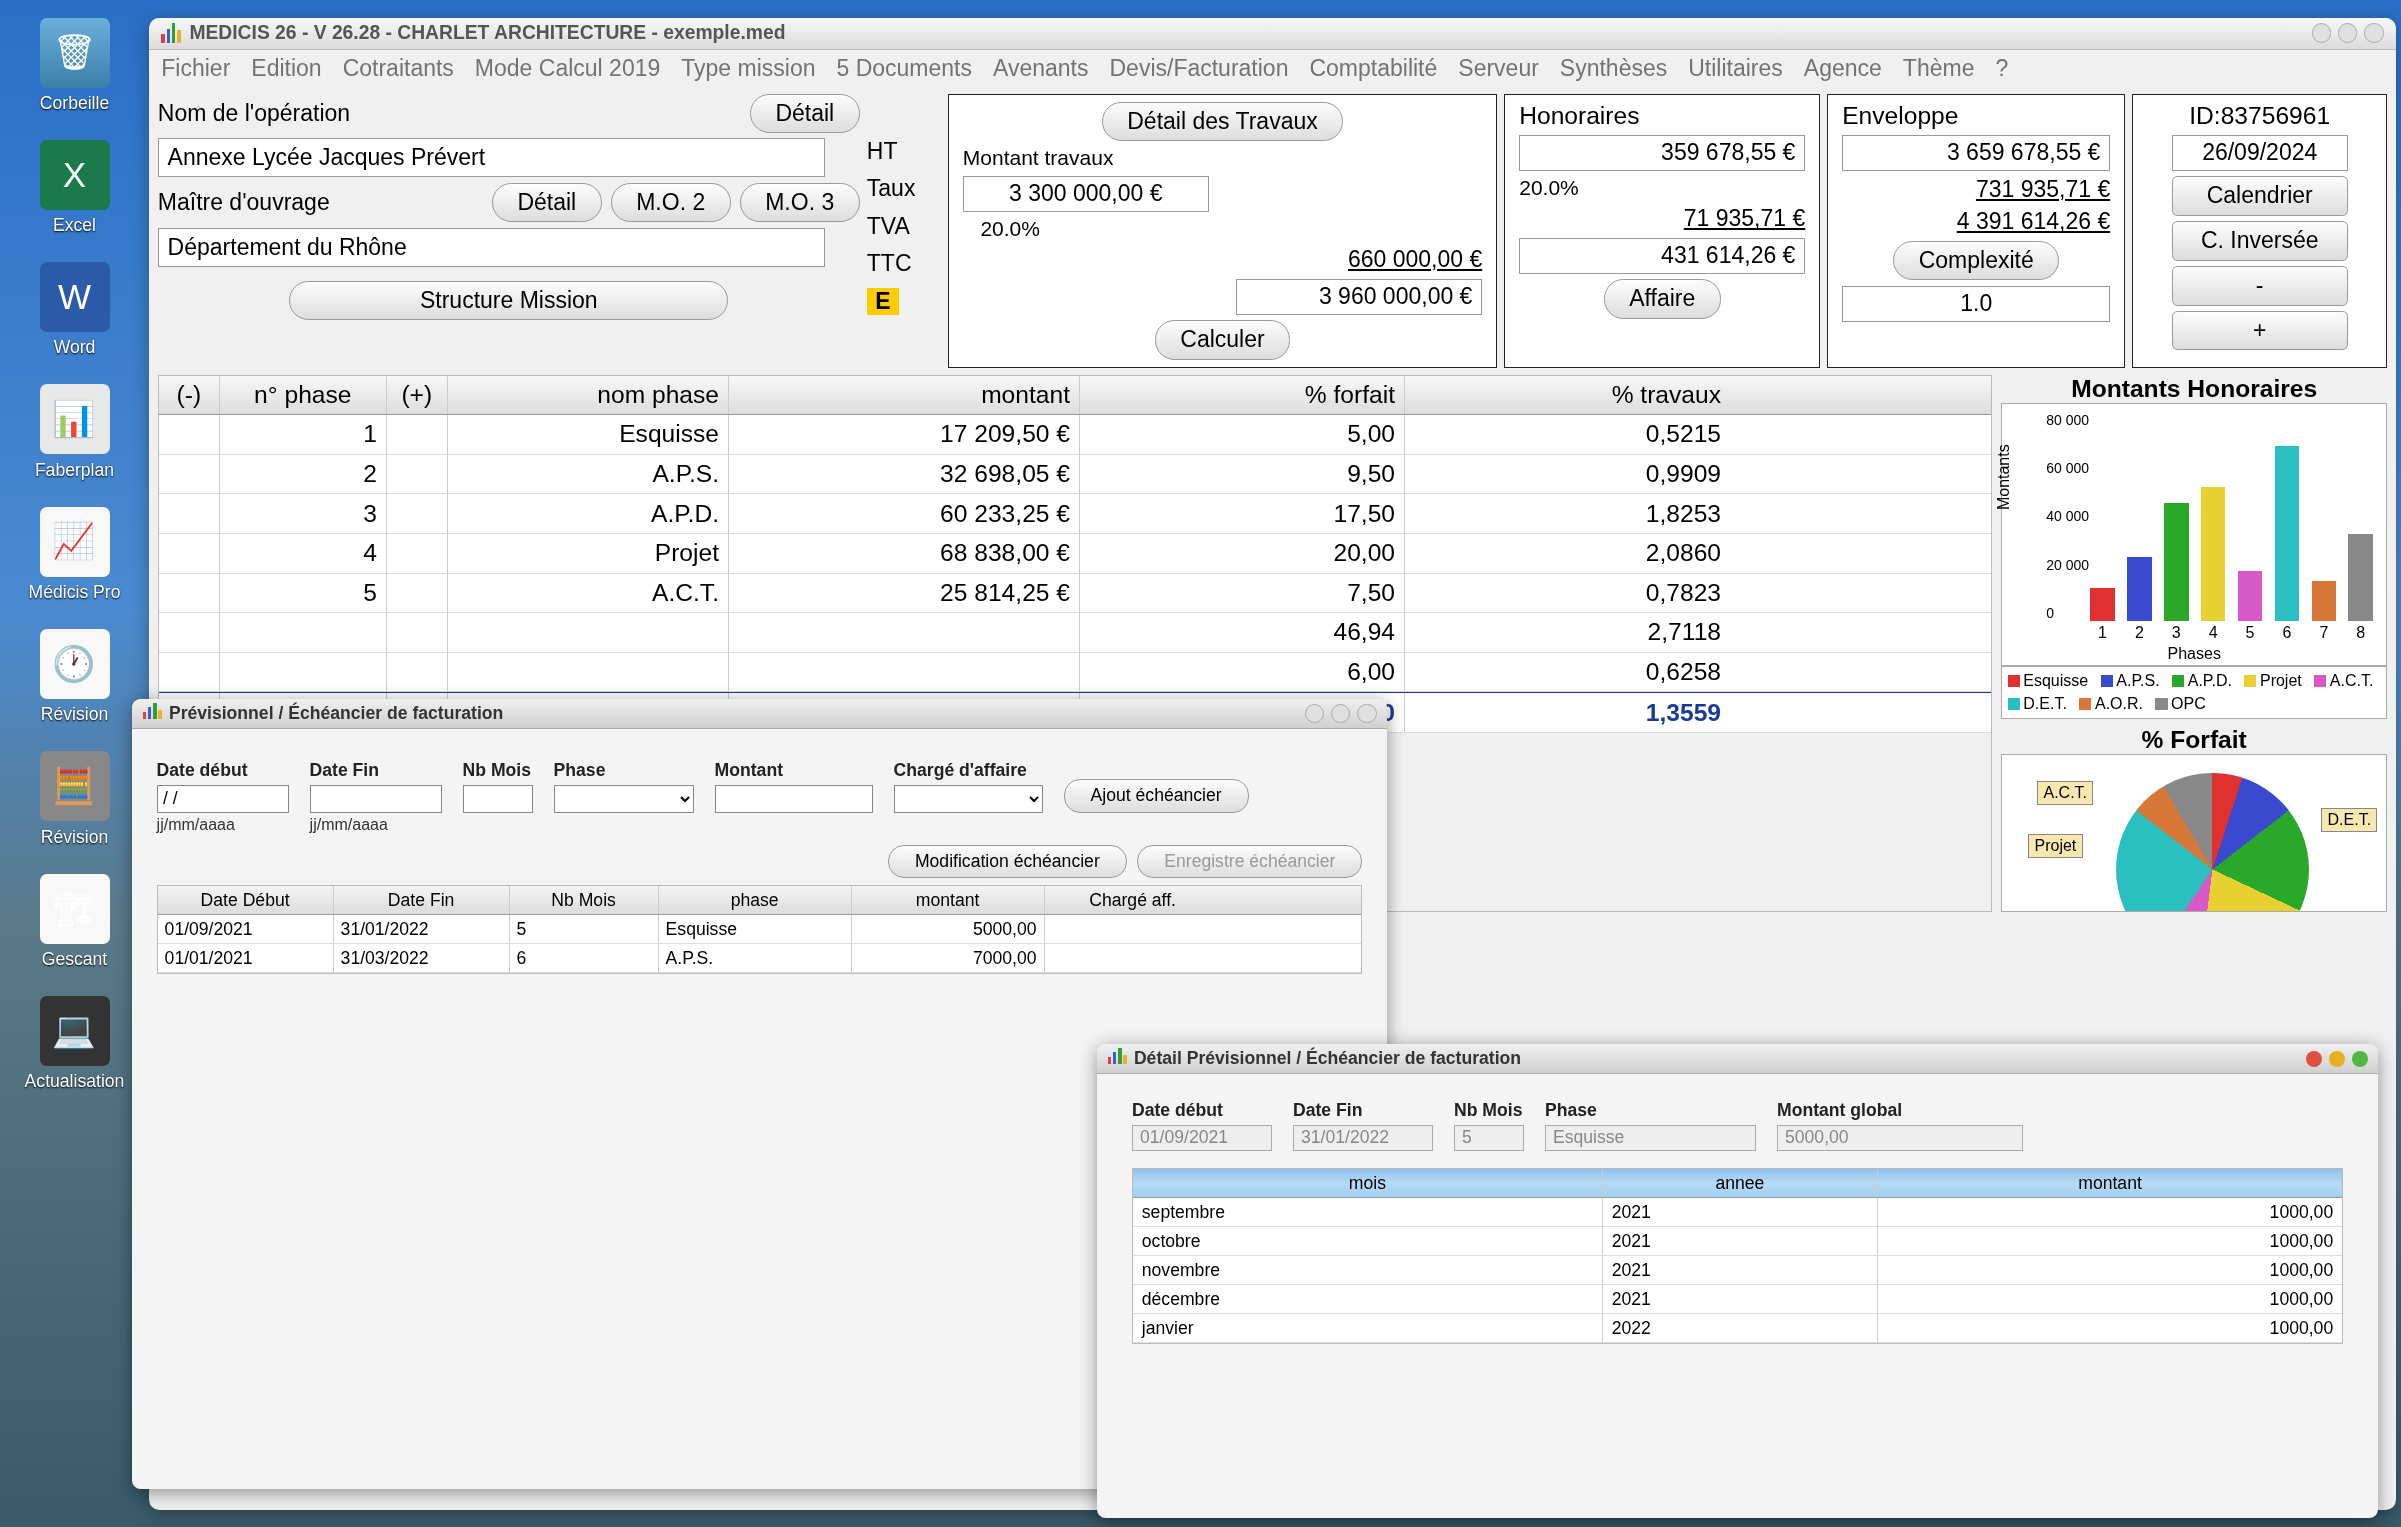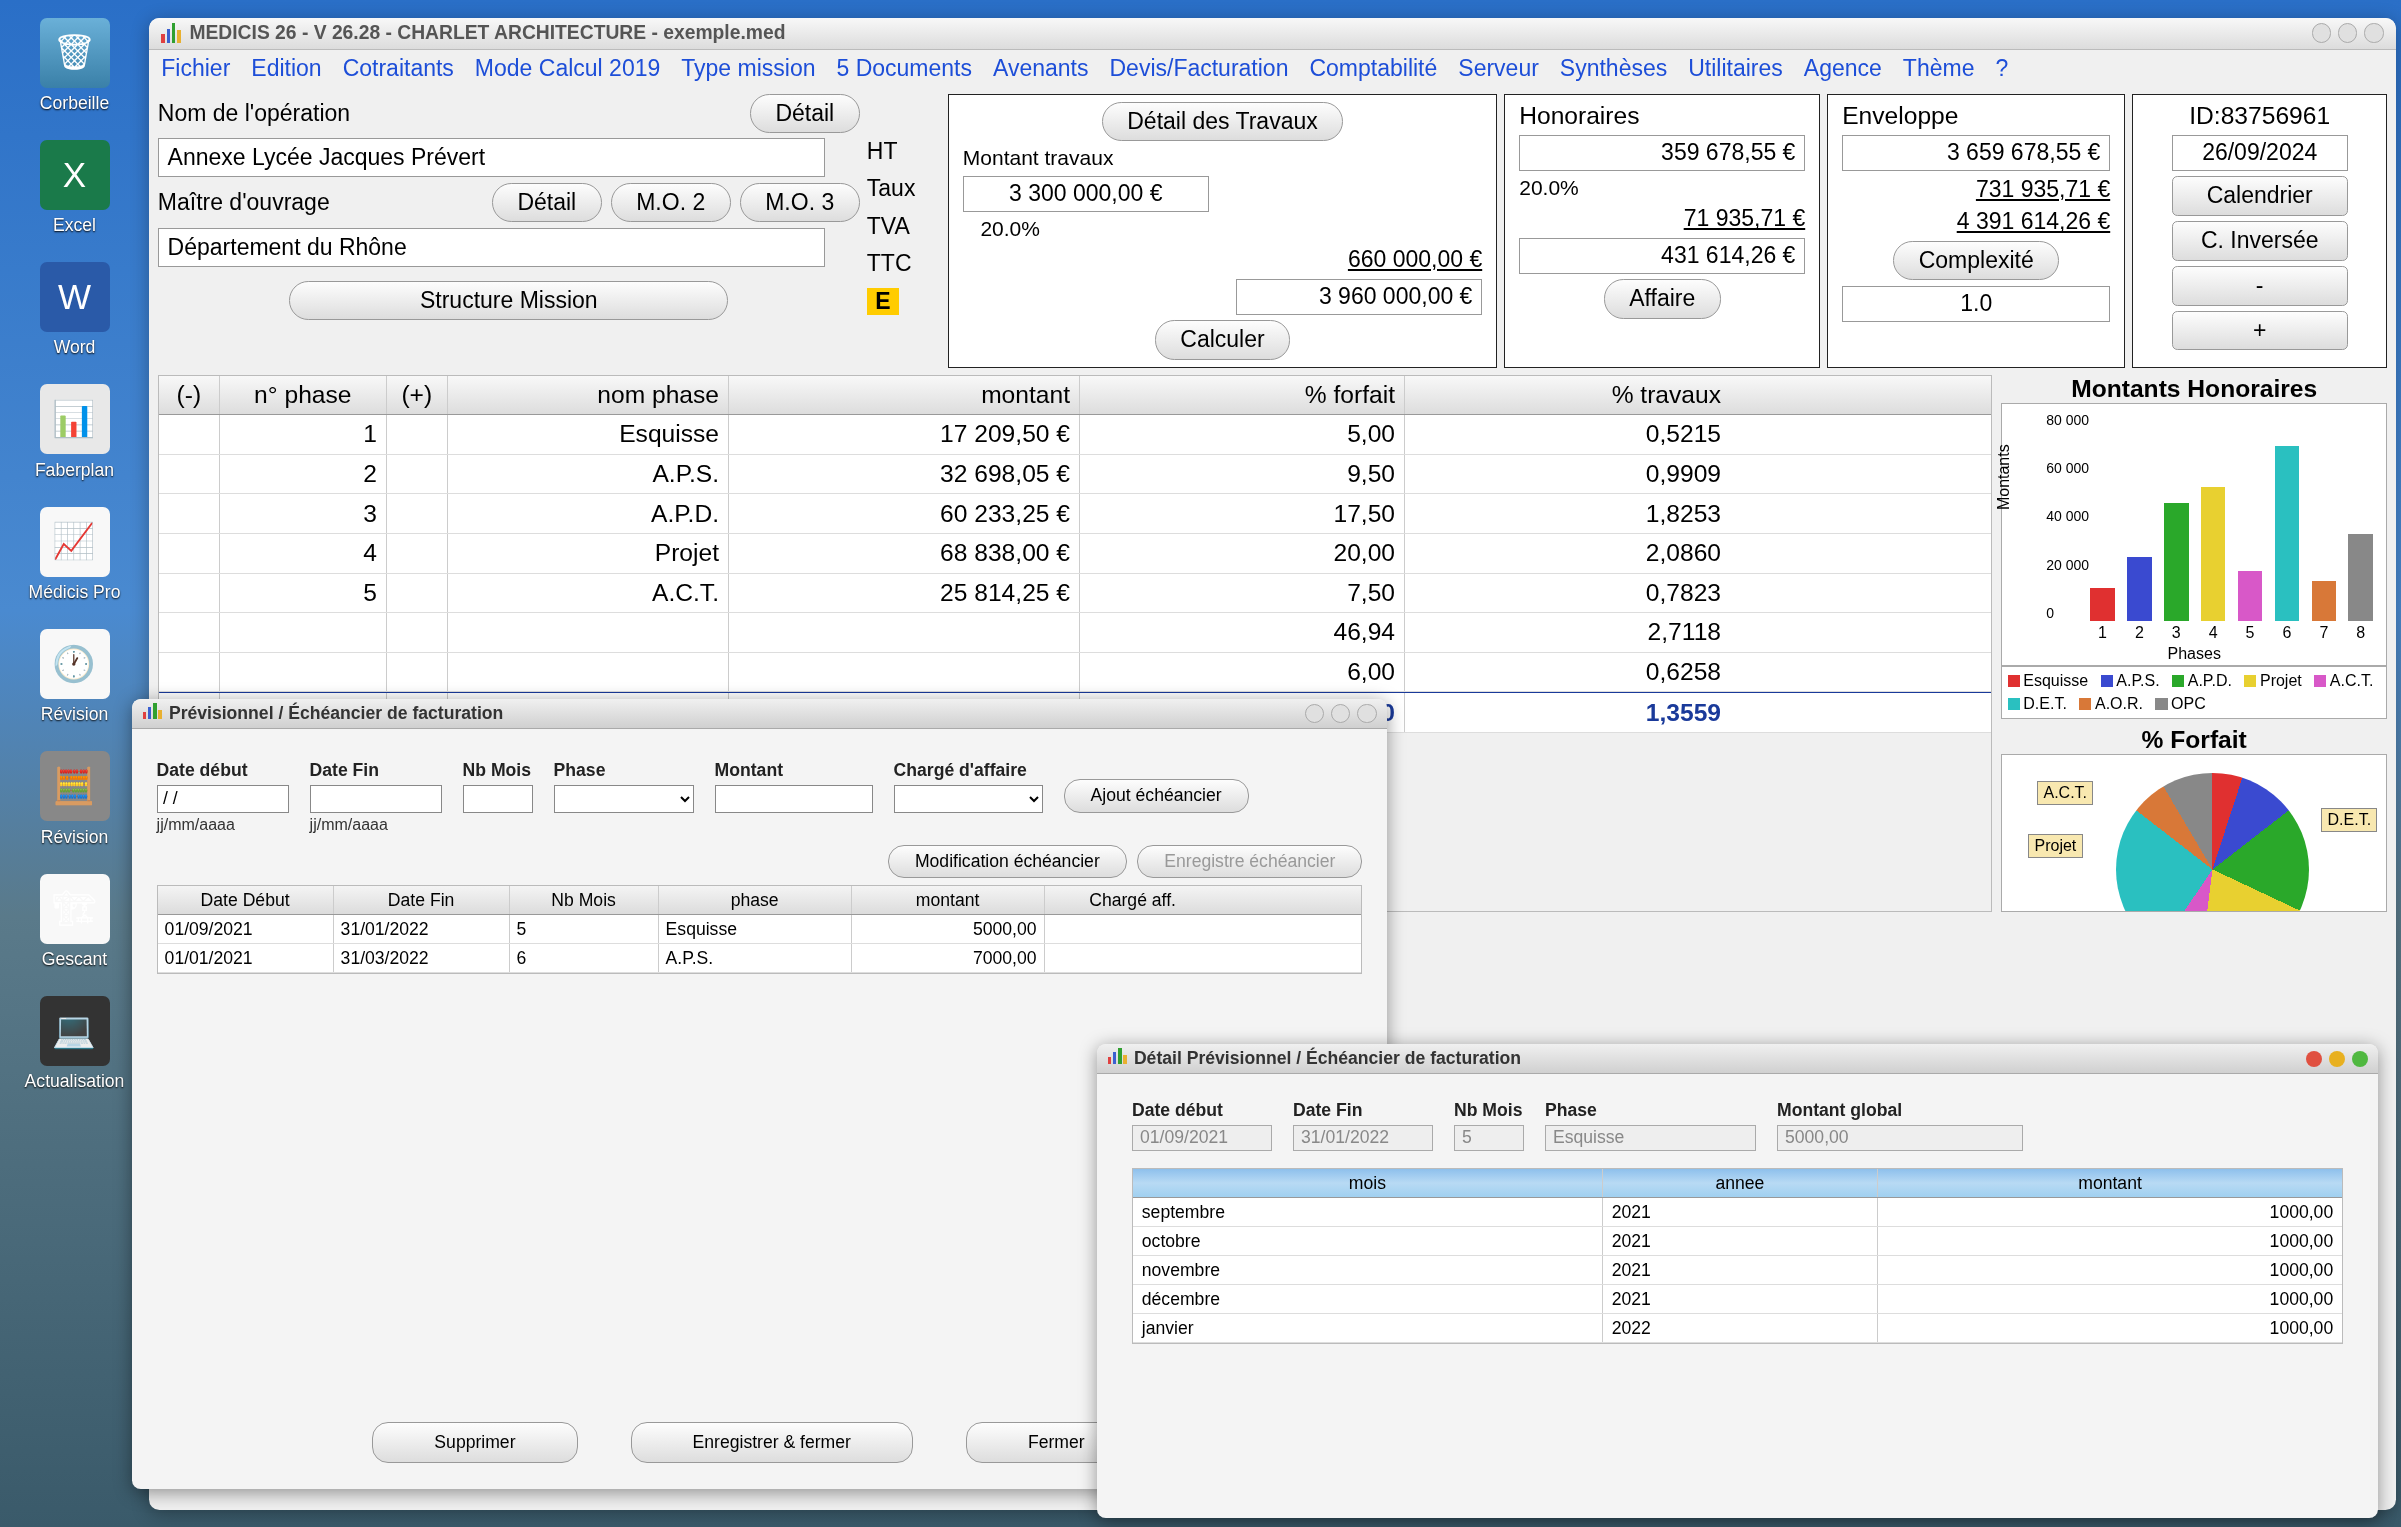--- a/index.html
+++ b/index.html
@@ -21,21 +21,21 @@
 .actual { background: #333; }
 
 
 .mainwin { position: absolute; left: 149px; top: 17.6px; width: 2247px; height: 1492px; background: #f0f0f0; border-radius: 10.5px; box-shadow: 0 3.5px 17.6px rgba(0,0,0,.3); }
 .titlebar { height: 32px; background: linear-gradient(#f8f8f8,#dcdcdc); border-radius: 10.5px 10.5px 0 0; display: flex; align-items: center; padding: 0 12.3px; border-bottom: 0.9px solid #bbb; }
 .titlebar .appicon { width: 19.3px; height: 19.3px; margin-right: 8.8px; }
 .titlebar .ttext { font-size: 19.3px; color: #555; font-weight: bold; flex: 1; }
 .dots3 { display: flex; gap: 7px; }
 .dot { width: 19.3px; height: 19.3px; border-radius: 50%; background: #e0e0e0; border: 0.9px solid #aaa; }
 
-.menubar { height: 37px; display: flex; align-items: center; padding: 0 12.3px; gap: 21px; font-size: 23px; color: #1d4ed8; background: #f0f0f0; }
+.menubar { height: 37px; display: flex; align-items: center; padding: 0 12.3px; gap: 21px; font-size: 23px; color: #737373; background: #f0f0f0; }
 .menubar span { cursor: pointer; }
 
 
 .top-panel { display: flex; padding: 7px 8.8px; gap: 7px; }
 .left-col { width: 702px; display: flex; flex-direction: column; gap: 5.3px; }
 .row-l { display: flex; align-items: center; gap: 8.8px; }
 .textbox { border: 0.9px solid #999; background: #fff; padding: 5.3px 8.8px; font-size: 23px; height: 39px; display: flex; align-items: center; }
 .pillbtn { background: linear-gradient(#fdfdfd,#ddd); border: 0.9px solid #999; border-radius: 19.3px; padding: 5.3px 24.6px; font-size: 23px; cursor: pointer; }
 .lbl { font-size: 23px; }
 .bigpill { width: 439px; text-align: center; }
@@ -493,25 +493,20 @@
           <div class="tr">
      <div class="pv-c pv1">01/01/2021</div>
             <div class="pv-c pv2">31/03/2022</div>
      <div class="pv-c pv3">6</div>
             <div class="pv-c pv4">A.P.S.</div>
      <div class="pv-c pv5">7000,00</div>
             <div class="pv-c pv6"></div>
    </div>
         </div>
     </div>
-    <div class="bottom-btns" style="position:absolute;bottom:0;left:0;right:0">
-      <button class="ovbtn">Supprimer</button>
-      <button class="ovbtn">Enregistrer &amp; fermer</button>
-      <button class="ovbtn">Fermer</button>
-    </div>
   </div>
 </div>
 
 <div class="subwin det-win">
   <div class="subtitle">
     <span class="appicon"><span class="tinybars">
           <i style="height:7px;background:#e04040"></i>
           <i style="height:12.3px;background:#3a60d0"></i>
           <i style="height:16px;background:#30a030"></i>
           <i style="height:8.8px;background:#e8b030"></i>

